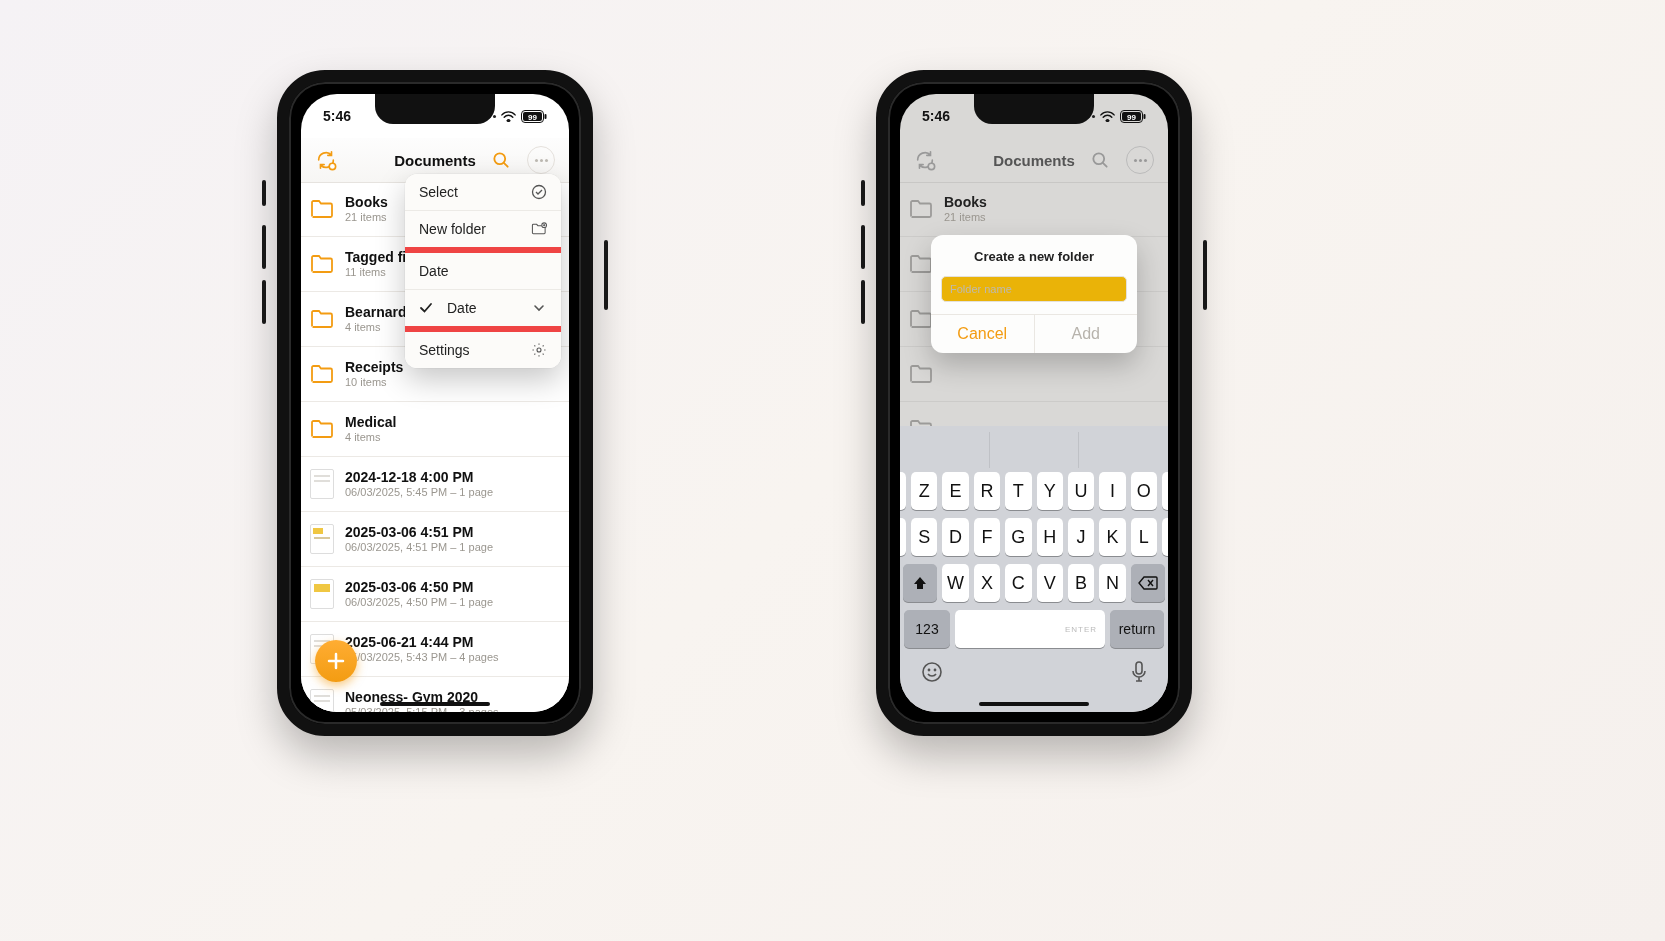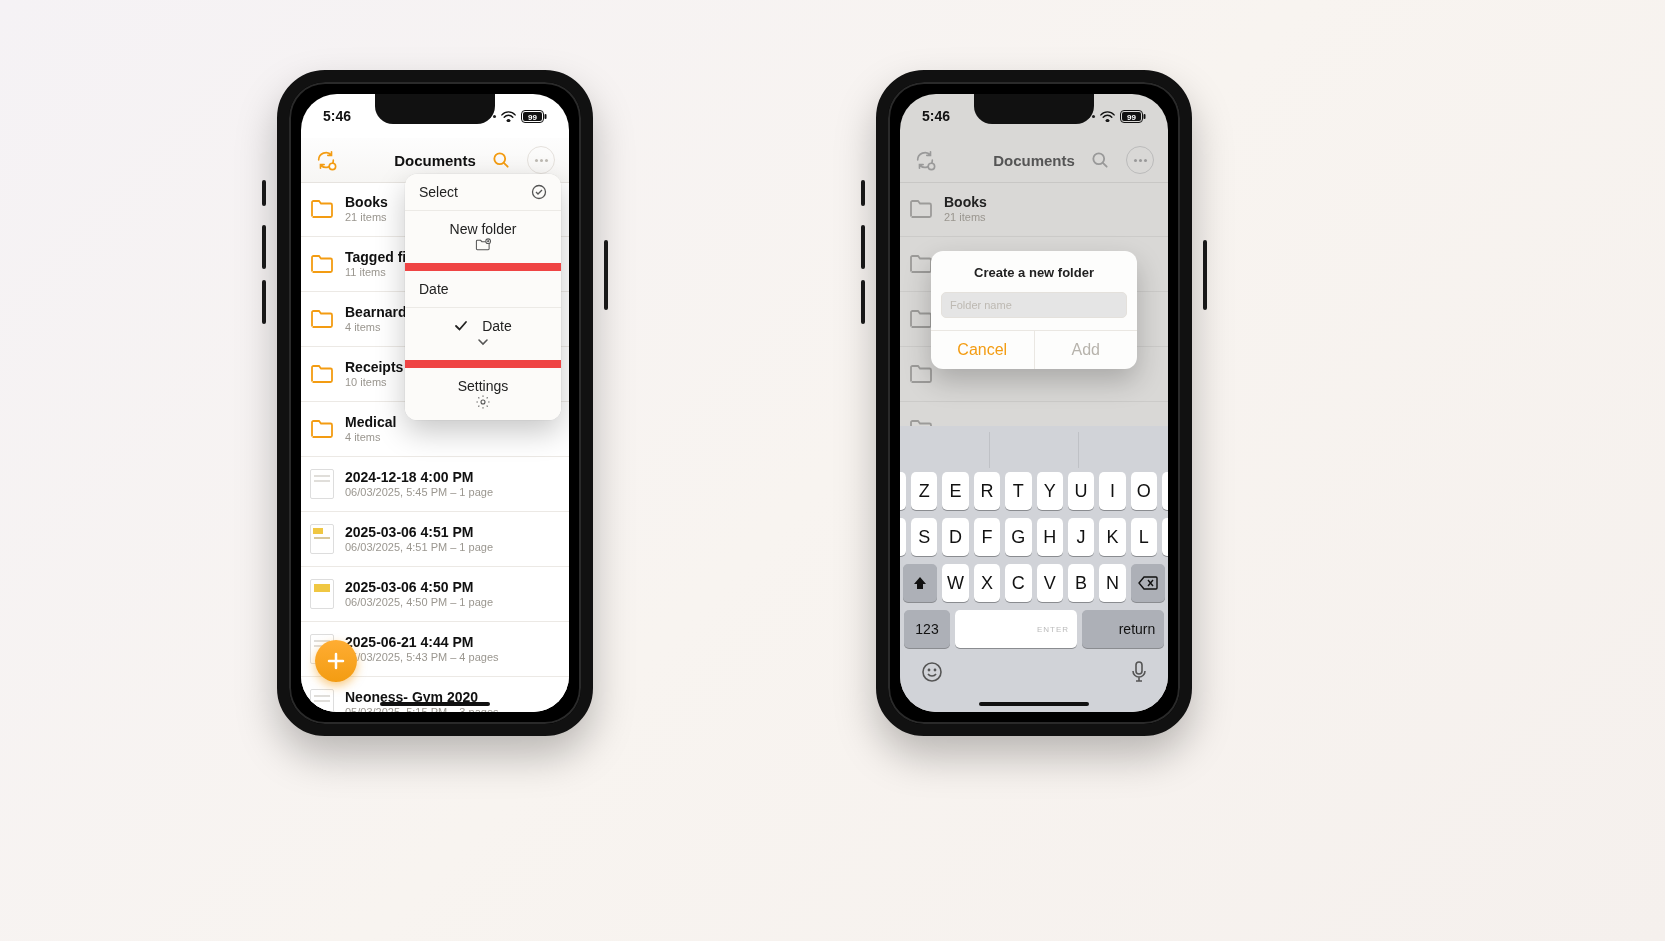--- a/index.html
+++ b/index.html
@@ -44,48 +44,48 @@
 .doc-thumb.yellow::before { background:#f0c742; height:8px; top:4px;} .doc-thumb.yellow::after { display:none;}
 .doc-thumb.id::before { background:#f0c742; height:6px; top:3px; left:2px; right:10px;} .doc-thumb.id::after { background:#d8c89c; top:12px;}
 .row-text { flex:1; min-width:0;}
 .row-title { font-size:14px; font-weight:600; color:#111; line-height:1.15; white-space:nowrap; overflow:hidden; text-overflow:ellipsis;}
 .phone.right .row-title { color:#222;}
 .row-sub { font-size:11px; color:#9a968f; line-height:1.15; margin-top:1px; white-space:nowrap; overflow:hidden; text-overflow:ellipsis;}
 .fab { position:absolute; left:14px; bottom:30px; width:42px; height:42px; background:linear-gradient(#ffad33,#f39c12); border-radius:50%; display:flex; align-items:center; justify-content:center; box-shadow:0 4px 10px rgba(243,156,18,.5); z-index:50;}
 .fab svg { stroke:#fff;}
 .context-menu { position:absolute; top:80px; right:8px; width:156px; background:rgba(252,251,249,.98); border-radius:12px; box-shadow:0 12px 30px rgba(0,0,0,.22),0 0 0 .5px rgba(0,0,0,.06); z-index:60; overflow:hidden;}
 .cm-item { display:flex; align-items:center; justify-content:space-between; padding:10px 14px; font-size:14px; color:#222; border-bottom:1px solid #eceae6;}
-.cm-item.group-end { border-bottom:8px solid #ef4444;flex-direction:column;}
-.cm-item:last-child { border-bottom:none;flex-direction:column;}
+.cm-item.group-end { border-bottom:6px solid #ef4444;}
+.cm-item:last-child { border-bottom:none;}
 .cm-icon { width:16px; height:16px; display:flex; align-items:center; justify-content:center;}
 .cm-check { width:14px;}
 .home-bar { position:absolute; bottom:6px; left:50%; transform:translateX(-50%); width:110px; height:4px; background:#111; border-radius:3px; z-index:90;}
 
-.dialog { position:absolute; top:157px; left:50%; transform:translateX(-50%); width:206px; background:#fdfdfc; border-radius:12px; box-shadow:0 12px 28px rgba(0,0,0,.22); z-index:70; overflow:hidden;}
+.dialog { position:absolute; top:141px; left:50%; transform:translateX(-50%); width:206px; background:#fdfdfc; border-radius:12px; box-shadow:0 12px 28px rgba(0,0,0,.22); z-index:70; overflow:hidden;}
 .dialog-title { text-align:center; font-weight:700; font-size:13px; padding:14px 10px 8px; color:#222;}
 .dialog-input { margin:4px 10px 12px;}
-.dialog-input input { width:100%; box-sizing:border-box; height:26px; border:1px solid #e4e1dc; border-radius:5px; padding:0 8px; font-size:11px; color:#555; background:#e5e5e5;}
+.dialog-input input { width:100%; box-sizing:border-box; height:26px; border:1px solid #e4e1dc; border-radius:5px; padding:0 8px; font-size:11px; color:#555; background:#eab308;}
 .dialog-input input::placeholder { color:#bdb9b2;}
 .dialog-btns { display:flex; border-top:1px solid #eae7e2;}
 .dialog-btn { flex:1; text-align:center; padding:10px 0; font-size:14;}
 .dialog-btn.cancel { color:#f39c12; border-right:1px solid #eae7e2;}
 .dialog-btn.add { color:#b7b3ac;}
 
 .keyboard { position:absolute; left:0; right:0; bottom:0; background:#d1d3d8; z-index:60; padding-top:6px;}
 .kb-suggest { height:36px; display:flex;}
 .kb-suggest div { flex:1; border-right:1px solid #bfc1c6;} .kb-suggest div:last-child{border:none;}
 .kb-row { display:flex; gap:5px; padding:4px 4px; justify-content:center;}
 .key { background:#fff; border-radius:5px; box-shadow:0 1px 0 #8a8c90; font-size:18px; font-weight:400; color:#111; display:flex; align-items:center; justify-content:center; height:38px; flex:1;}
 .kb-row.r2 .key { flex:0 0 26.4px;}
 .kb-row.r1 .key { flex:0 0 26.4px;}
 .kb-row.r3 { padding:4px 4px;}
 .key.shift, .key.bksp { background:#adb0b7; flex:0 0 34px;}
 .key.fn { background:#adb0b7; flex:0 0 46px; font-size:14px;}
 .key.space { flex:1; font-size:10px; color:#888; justify-content:flex-end; padding-right:8px;}
-.key.return { background:#adb0b7; flex:0 0 54px; font-size:14px; color:#111;padding-left:28px;}
+.key.return { background:#adb0b7; flex:0 0 54px; font-size:14px; color:#111;}
 .kb-bottom { display:flex; justify-content:space-between; padding:8px 20px 24px;}
 .kb-bottom svg { stroke:#555; fill:none;}
 </style>
 </head>
 <body>
 
 <div class="stage">
 
 <div class="phone left">
   <div class="side-btn btn-l1"></div>

